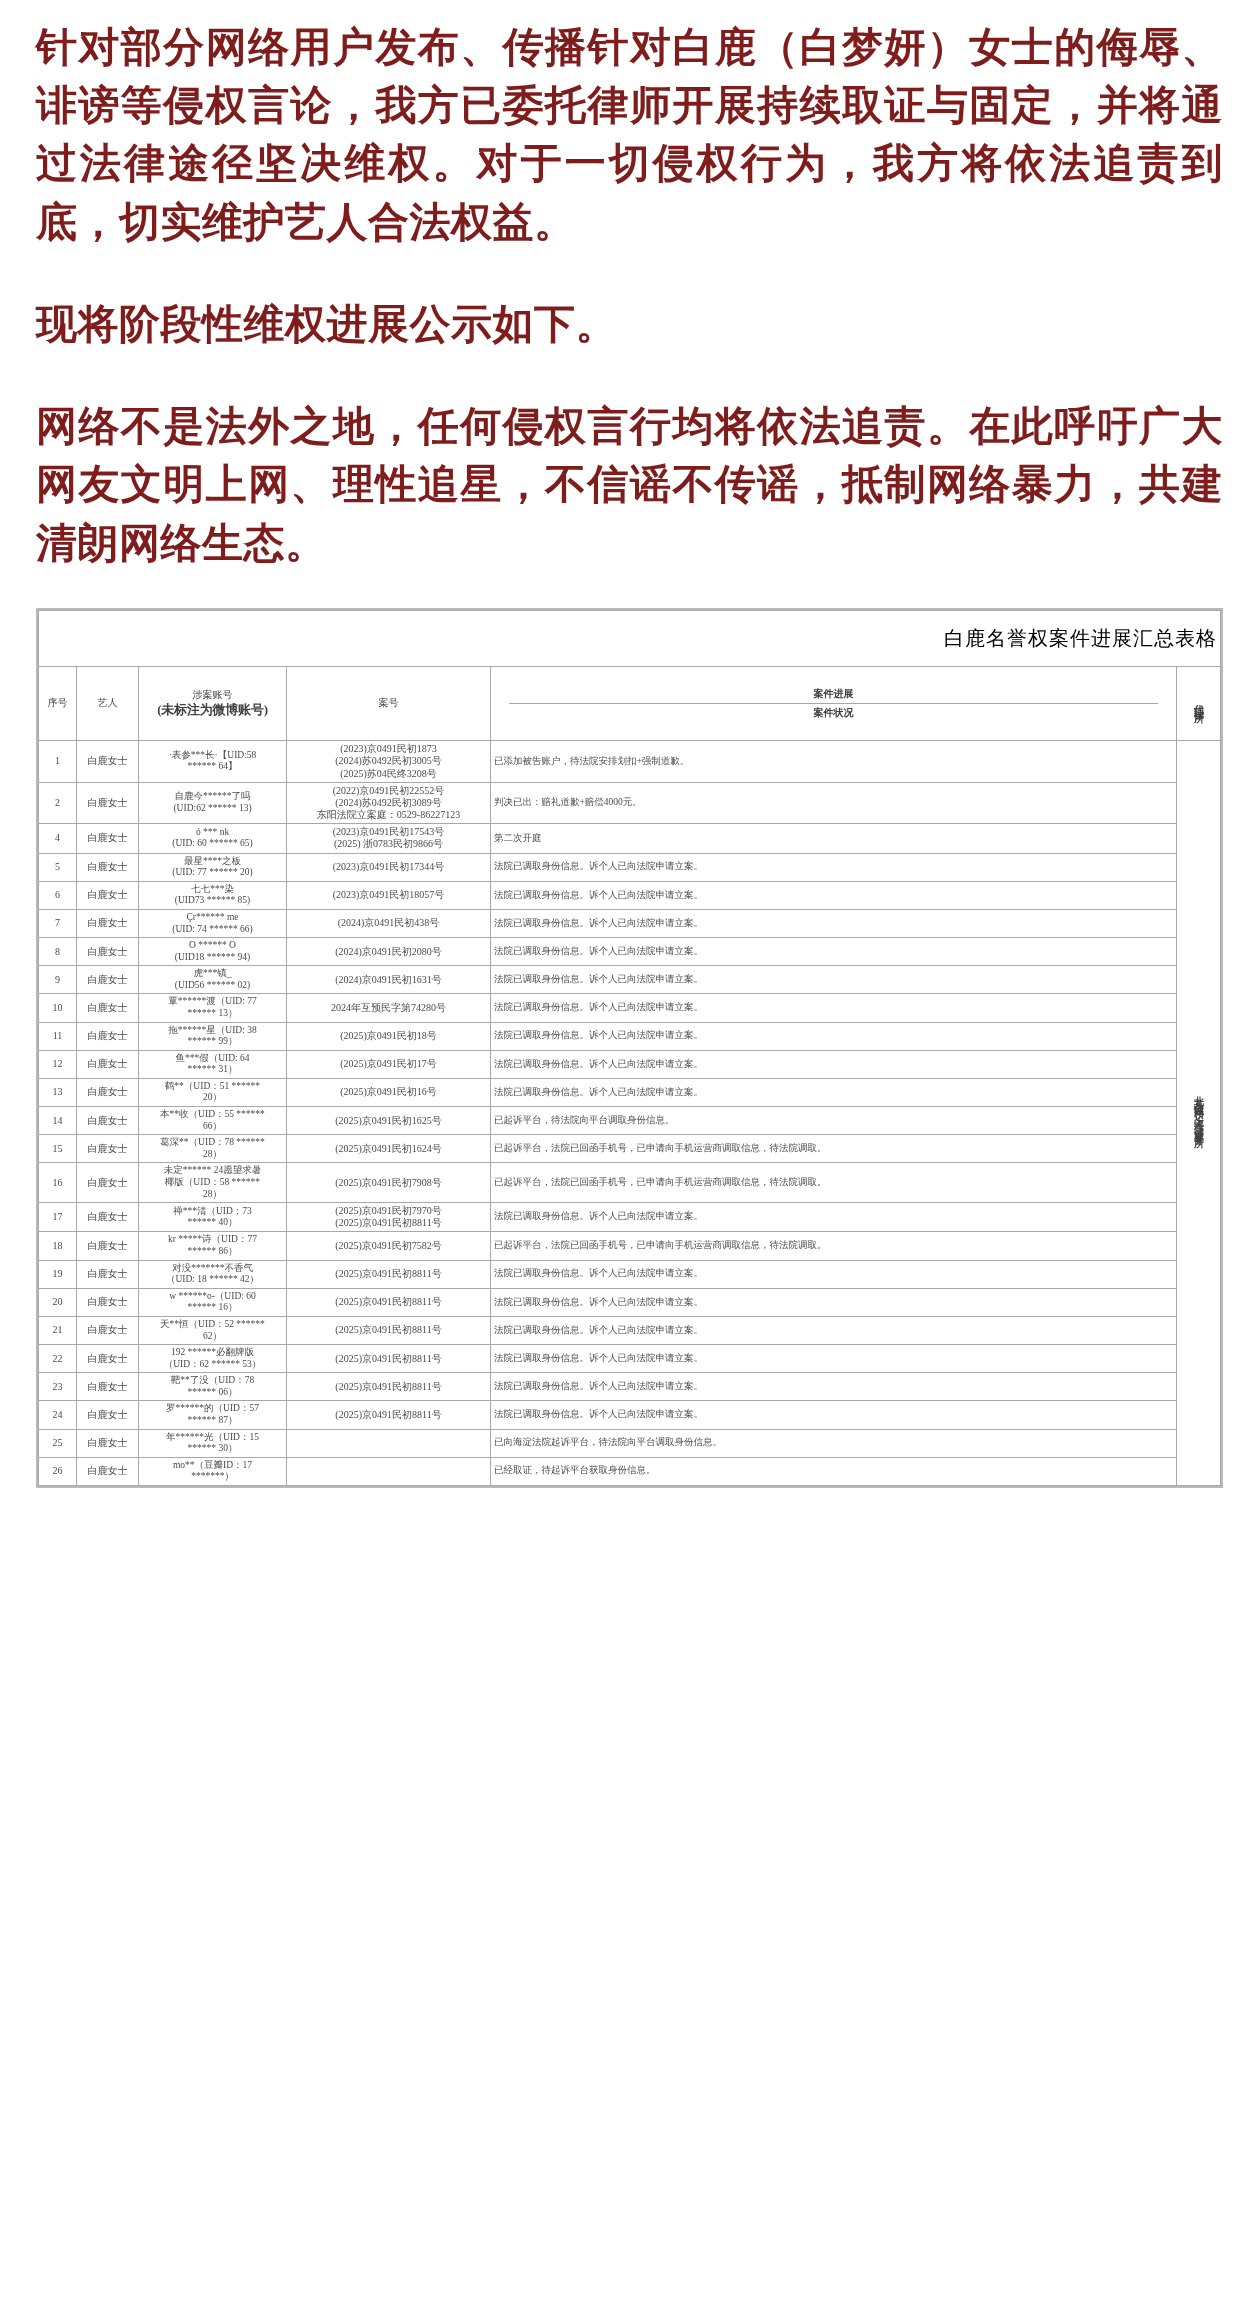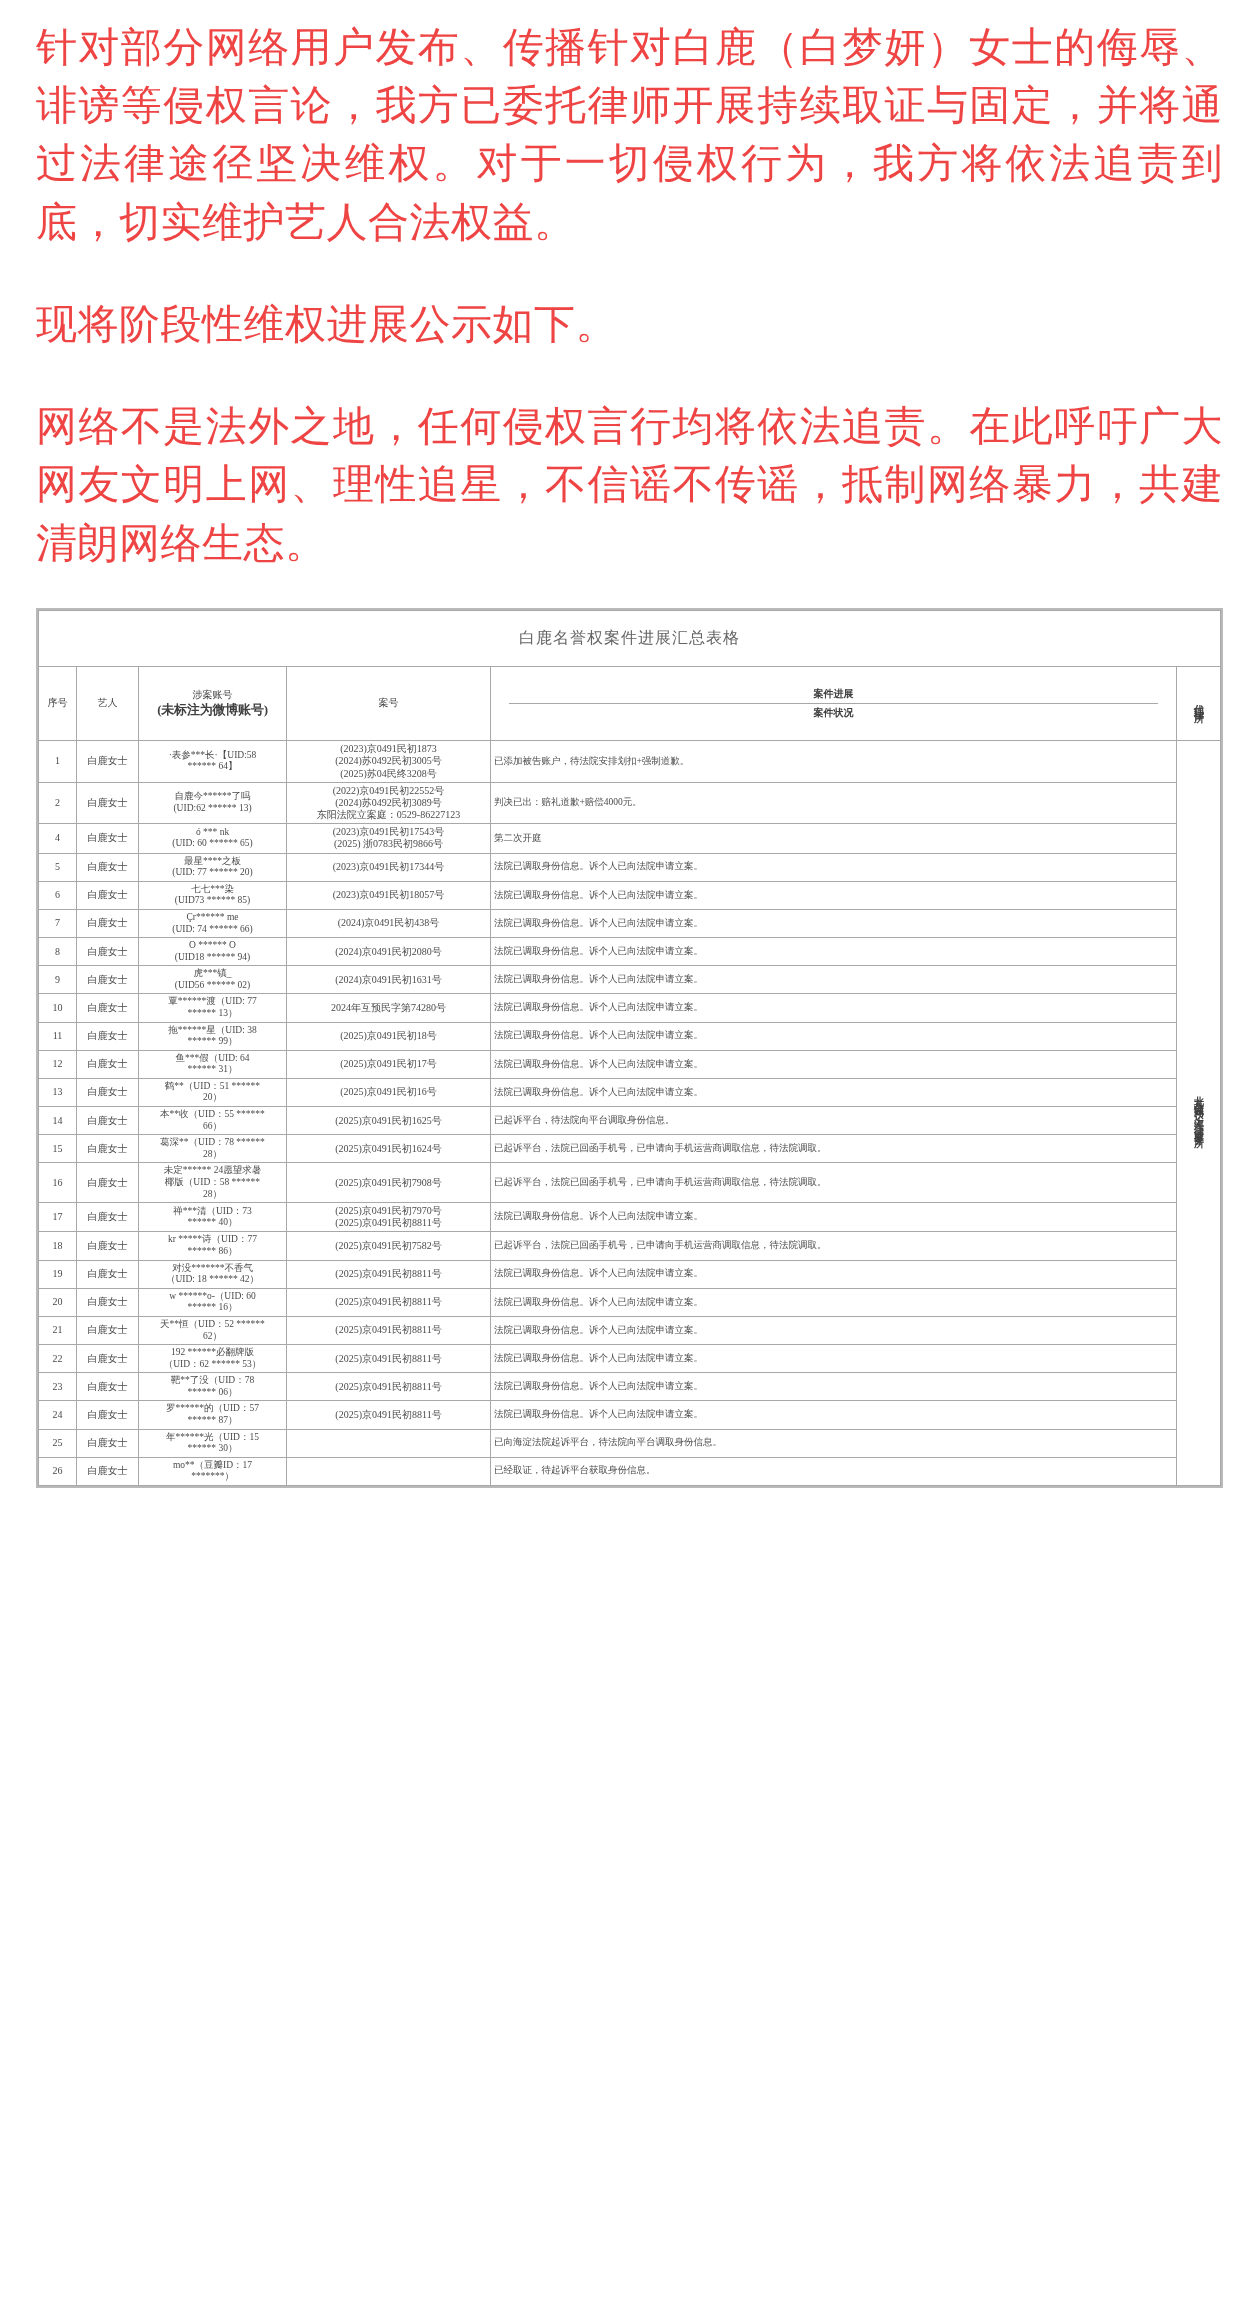--- a/index.html
+++ b/index.html
@@ -18,23 +18,23 @@
   }
 
   .post {
     padding: 18px 36px 0 36px;
   }
 
   .para {
     font-size: 41px;
     line-height: 1.42;
     letter-spacing: 0.5px;
-    color: #ef4444;
+    color: #7f1d1d;
     margin: 0 0 44px 0;
-    font-weight: 400;
+    font-weight: 700;
     text-align: justify;
     text-justify: inter-character;
   }
   .para:last-of-type { margin-bottom: 36px; }
 
   
   .table-wrap {
     margin: 0 36px 0 36px;
     border: 2px solid #b9b9b9;
     background: #fff;
@@ -55,24 +55,24 @@
     vertical-align: middle;
     font-weight: 400;
     line-height: 1.22;
   }
 
   .title-row td {
     border-left: none;
     border-top: none;
     border-right: none;
     height: 56px;
-    text-align: center;
-    font-size: 16px;
+    text-align: right;
+    font-size: 20px;
     font-weight: bold;
-    color: #15803d;
+    color: #000000;
     letter-spacing: 1px;
     padding-top: 22px;
   }
   .title-row td.edge { border-right: 1px solid #a8a8a8; }
 
   .hdr td {
     text-align: center;
     font-size: 10px;
     font-weight: bold;
     color: #3f3f3f;

